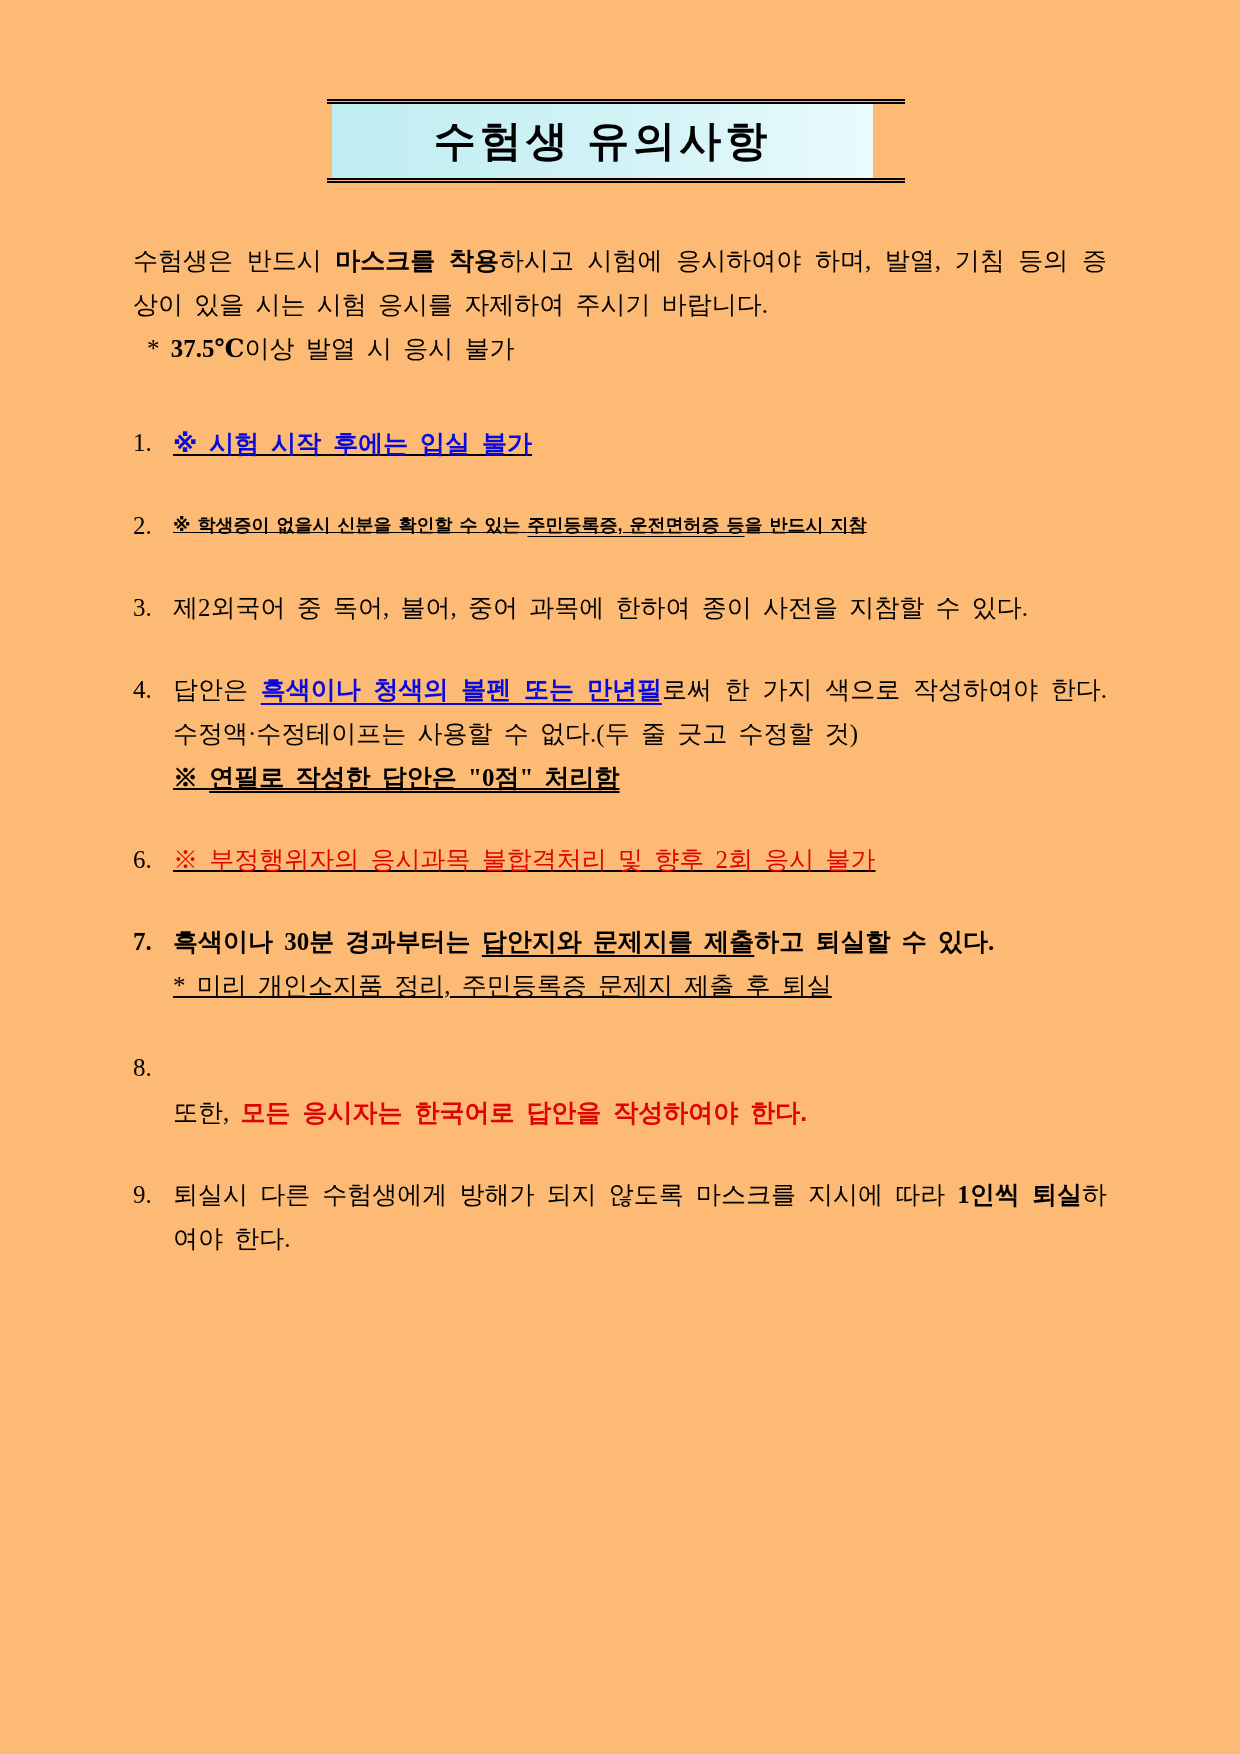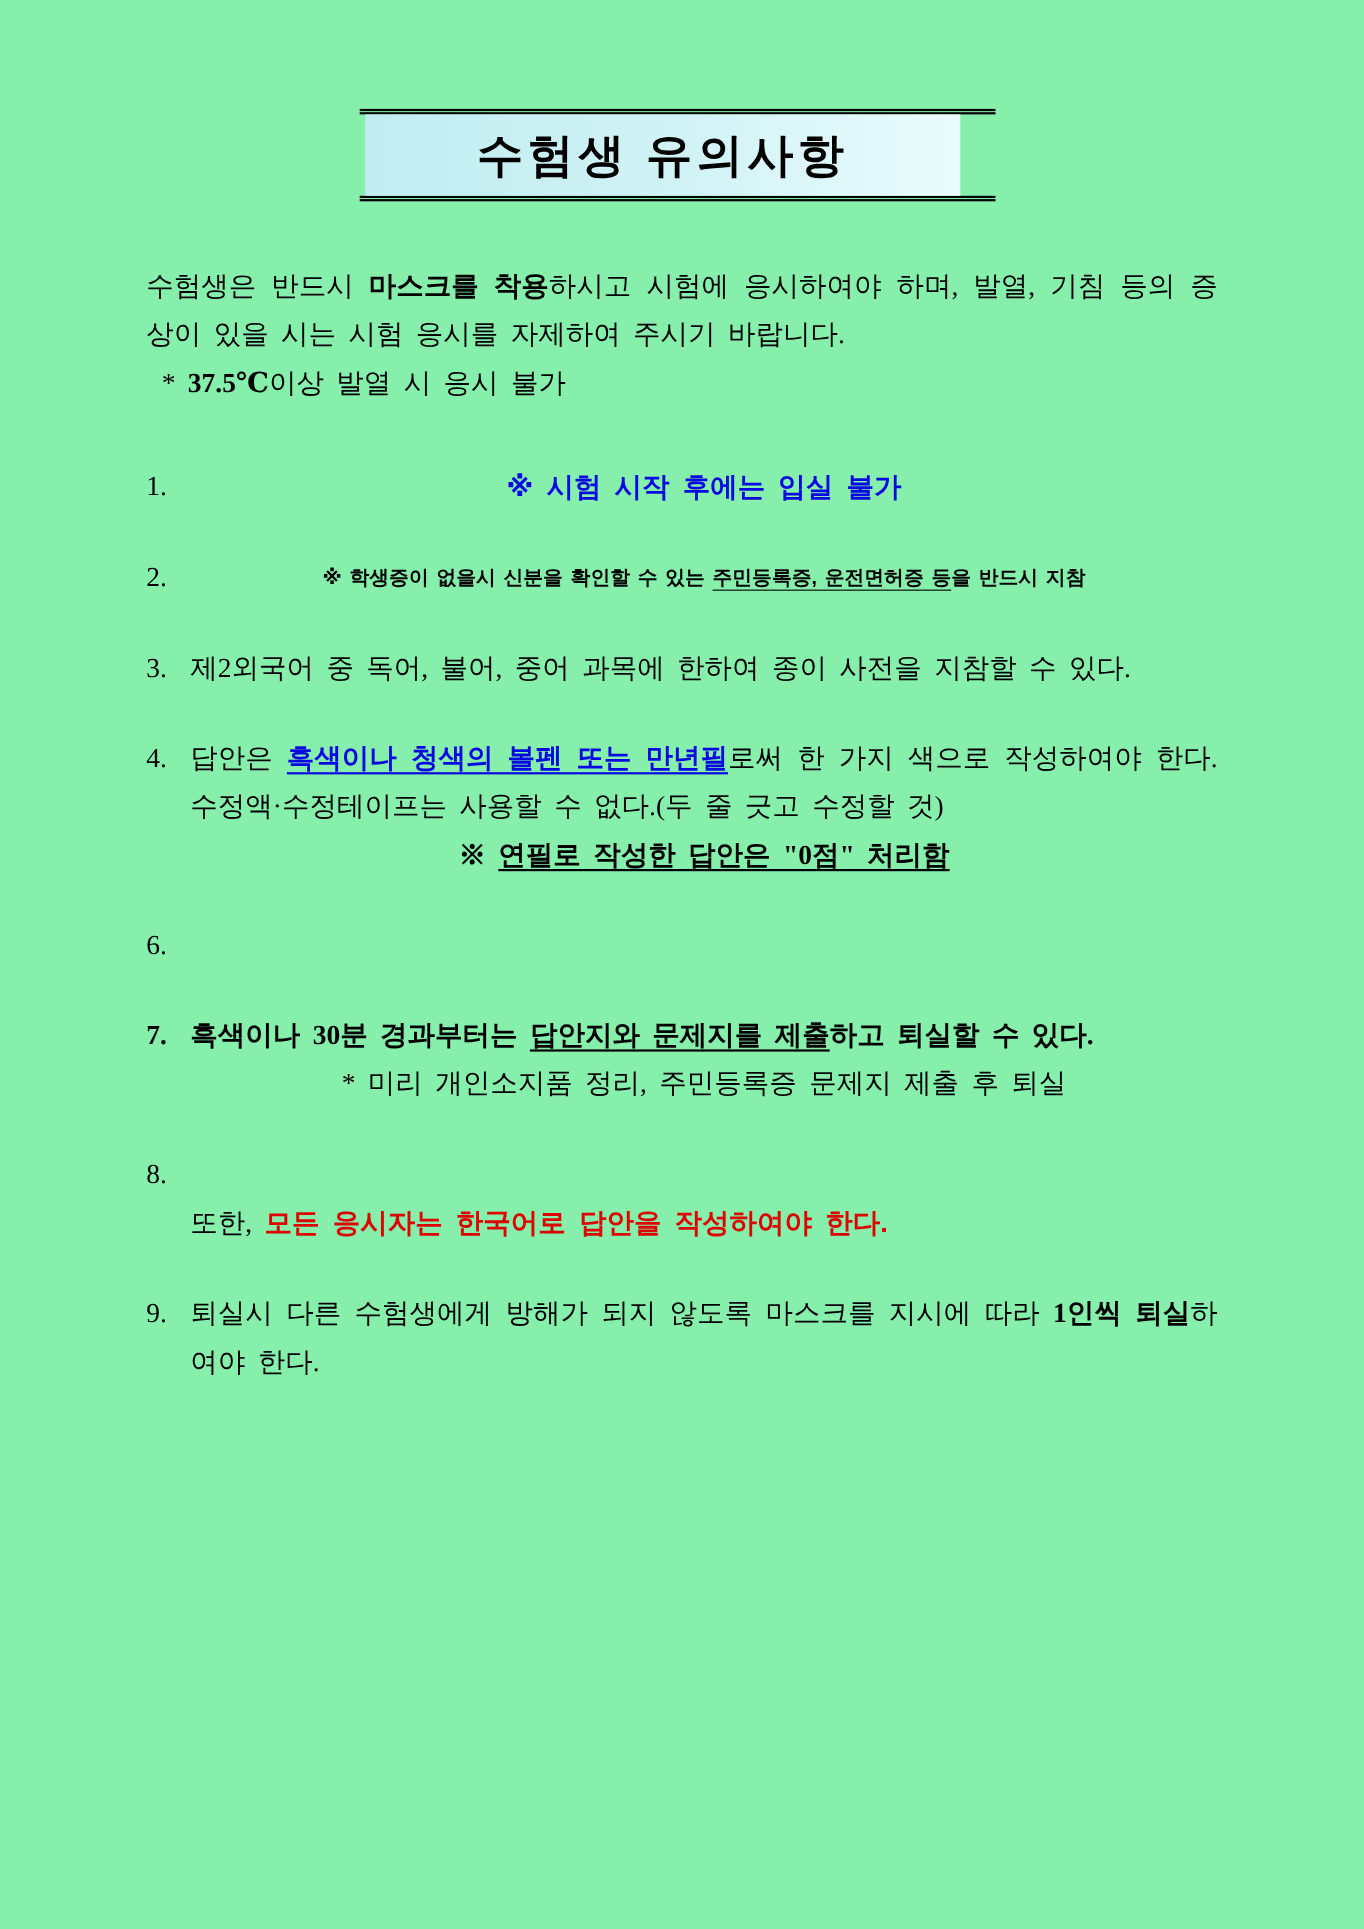--- a/index.html
+++ b/index.html
@@ -1,21 +1,21 @@
 <!DOCTYPE html>
 <html><head>
 <meta charset="utf-8">
 <style>
   html,body{margin:0;padding:0;background:#ffffff;}
   body{
     width:1240px;height:1754px;
     font-family:"Liberation Serif","DejaVu Serif",serif;
     color:#000;
   }
-  .page{position:relative;width:1240px;height:1754px;background:#86efac;overflow:hidden;}
+  .page{position:relative;width:1240px;height:1754px;background:#fdba74;overflow:hidden;}
 
   
   .banner-wrap{
     margin:99px 0 0 327px;
     width:578px;
     border-top:5px double #000;
     border-bottom:5px double #000;
   }
   .banner{
     margin-left:5px;
@@ -31,21 +31,21 @@
   .block{
     font-size:25px;line-height:44px;
     text-align:justify;word-spacing:5px;
     margin-bottom:38px;
   }
   .para{margin-bottom:0;}
   .note{padding-left:14px;margin-bottom:50px;}
   .item{display:flex;}
   .num{width:40px;flex:none;}
   .body{flex:1;}
-  .sub{text-align:center;}
+  .sub{text-align:left;text-decoration:underline;}
   .sm{font-size:18px;line-height:42px;word-spacing:2px;}
 
   .b{font-weight:bold;}
   .u{text-decoration:underline;text-underline-offset:5px;}
   .blue{color:#0808e0;}
   .red{color:#dd0404;}
   .sans{font-family:"Liberation Sans","DejaVu Sans",sans-serif;}
 </style>
 </head>
 <body>
@@ -79,20 +79,21 @@
       <div class="block item">
         <span class="num ">4.</span>
         <div class="body">
           <div class="btext"><span>답안은 </span><span class="b u blue">흑색이나 청색의 볼펜 또는 만년필</span><span>로써 한 가지 색으로 작성하여야 한다. 수정액·수정테이프는 사용할 수 없다.(두 줄 긋고 수정할 것)</span></div>
           <div class="sub "><span class="b">※ </span><span class="b u">연필로 작성한 답안은 "0점" 처리함</span></div>
         </div>
       </div>
       <div class="block item">
         <span class="num ">6.</span>
         <div class="body">
+          <div class="sub "><span class="red">※ 부정행위자의 응시과목 불합격처리 및 향후 2회 응시 불가</span></div>
         </div>
       </div>
       <div class="block item">
         <span class="num b">7.</span>
         <div class="body">
           <div class="btext"><span class="b">흑색이나 30분 경과부터는 </span><span class="b u">답안지와 문제지를 제출</span><span class="b">하고 퇴실할 수 있다.</span></div>
           <div class="sub "><span>* 미리 개인소지품 정리, 주민등록증 문제지 제출 후 퇴실</span></div>
         </div>
       </div>
       <div class="block item">

